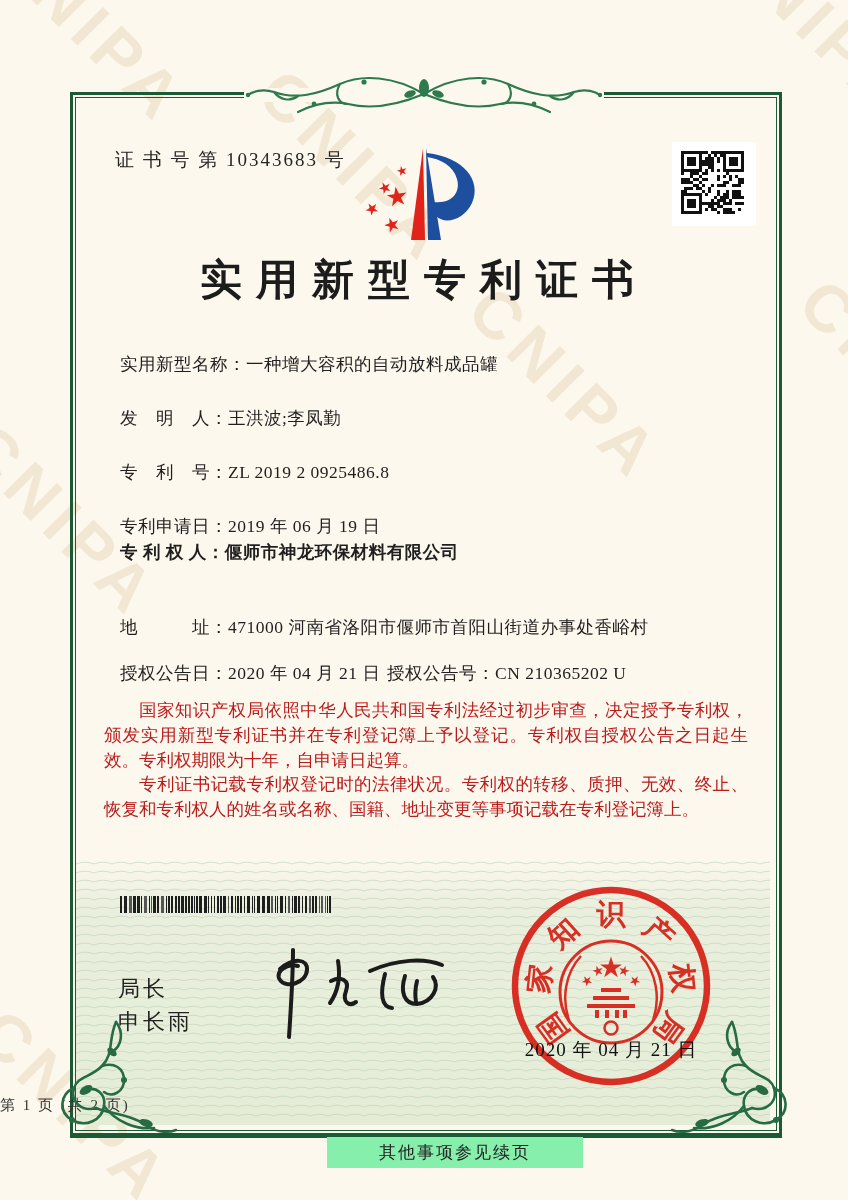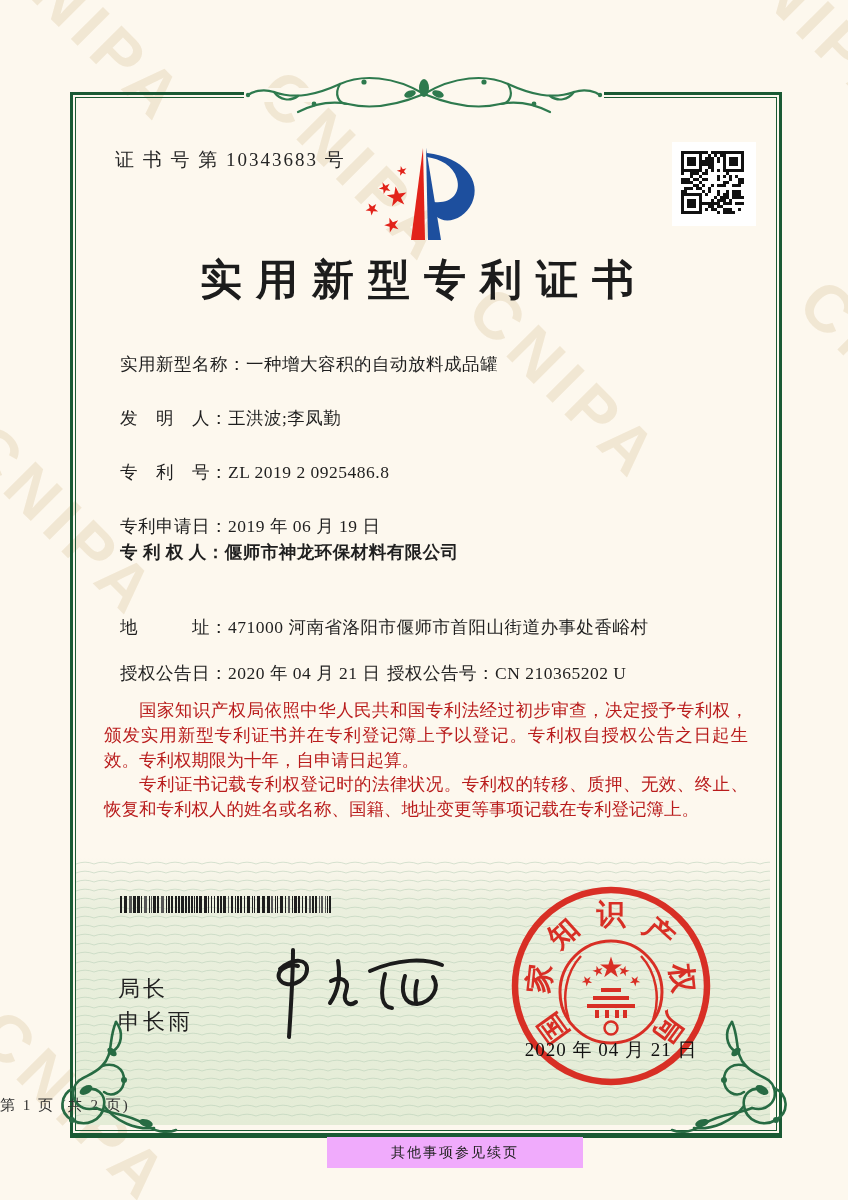--- a/index.html
+++ b/index.html
@@ -44,22 +44,22 @@
   .sig-titles{position:absolute;left:118px;top:972px;z-index:3;
               font-family:"Liberation Sans","DejaVu Sans",sans-serif;font-size:22px;color:#222;line-height:33px;letter-spacing:3px;}
   .sig-script{position:absolute;left:252px;top:945px;z-index:4;}
 
   .seal{position:absolute;left:505px;top:880px;z-index:3;opacity:.95;}
   .seal-date{position:absolute;left:511px;top:1037px;width:200px;text-align:center;z-index:4;
              font-size:19px;color:#111;letter-spacing:1px;}
 
   .pageinfo{position:absolute;left:0;right:0;top:1096px;z-index:3;
             font-size:15px;color:#333;letter-spacing:2px;}
-  .contnote{position:absolute;left:327px;top:1137px;width:256px;height:31px;background:#f0abfc;z-index:3;
-            text-align:center;line-height:31px;font-size:14px;color:#222;letter-spacing:2px;}
+  .contnote{position:absolute;left:327px;top:1137px;width:256px;height:31px;background:#86efac;z-index:3;
+            text-align:center;line-height:31px;font-size:17px;color:#222;letter-spacing:2px;}
 
   .ornament{position:absolute;z-index:4;pointer-events:none;}
 </style>
 </head>
 <body>
 
 <div class="page">
 
   <div id="wm-layer">
       <div class="wm" style="left: -30px; top: -12px; color: rgb(233, 218, 190);">CNIPA</div>

